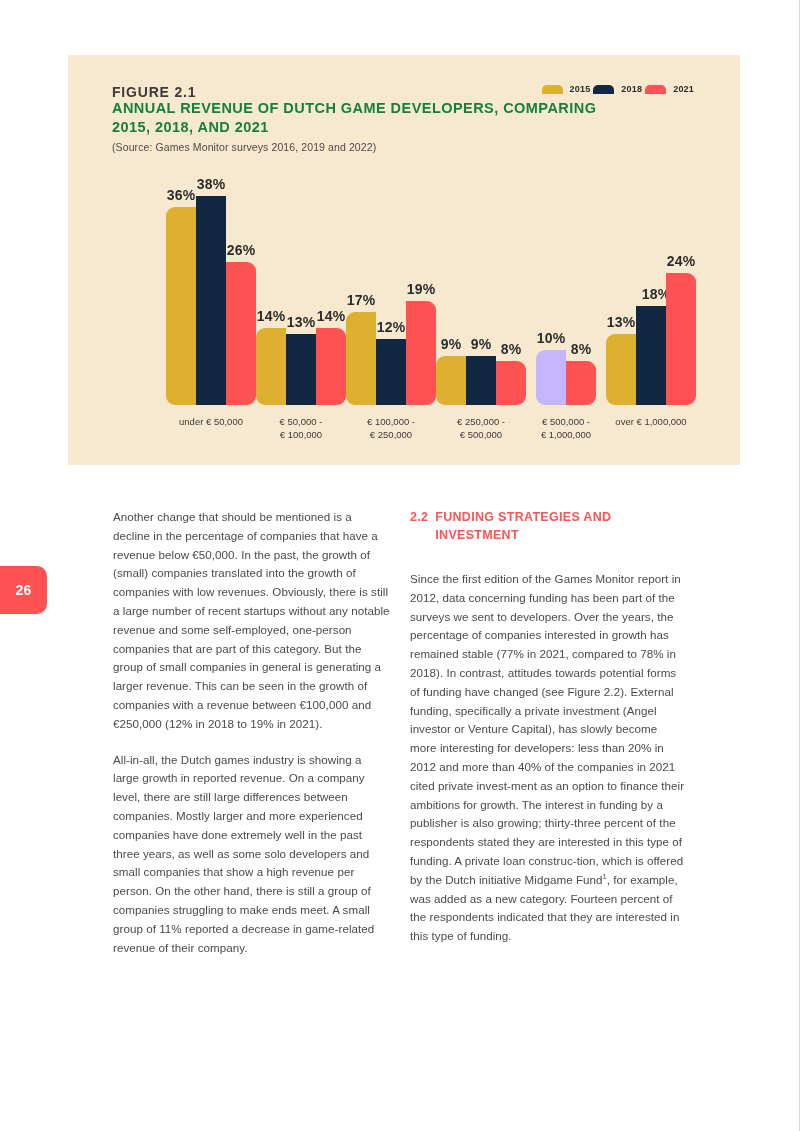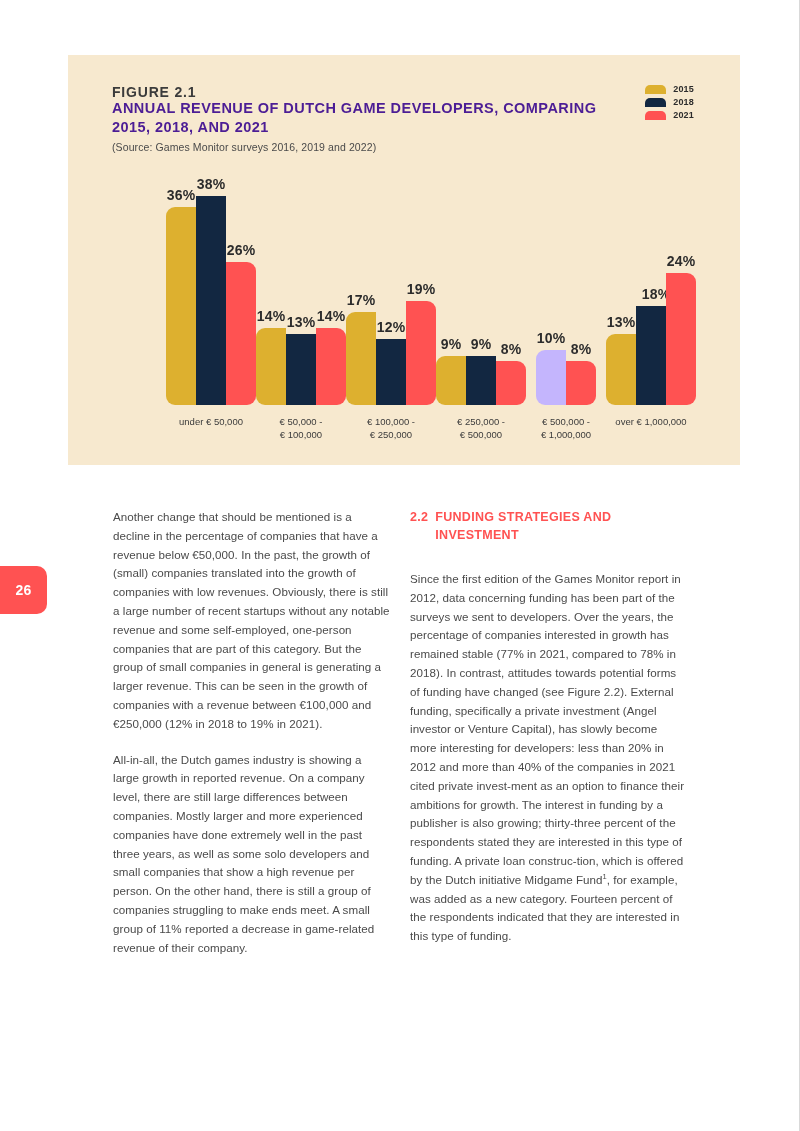--- a/index.html
+++ b/index.html
@@ -67,39 +67,39 @@
   }
   .fig-title {
     position: absolute;
     left: 44px;
     top: 44px;
     width: 520px;
     font-size: 14.5px;
     font-weight: bold;
     line-height: 19px;
     letter-spacing: .45px;
-    color: #4c1d95;
+    color: #15803d;
     text-transform: uppercase;
   }
   .fig-source {
     position: absolute;
     left: 44px;
     top: 86px;
     font-size: 10.5px;
     color: #4a4a4a;
     letter-spacing: .1px;
   }
 
   
   .legend {
     position: absolute;
     right: 46px;
     top: 29px;
     display: flex;
-    flex-direction: column;
+    flex-direction: row;
     gap: 3px;
   }
   .legend-row {
     display: flex;
     align-items: center;
     gap: 7px;
   }
   .legend-swatch {
     width: 21px;
     height: 9px;

